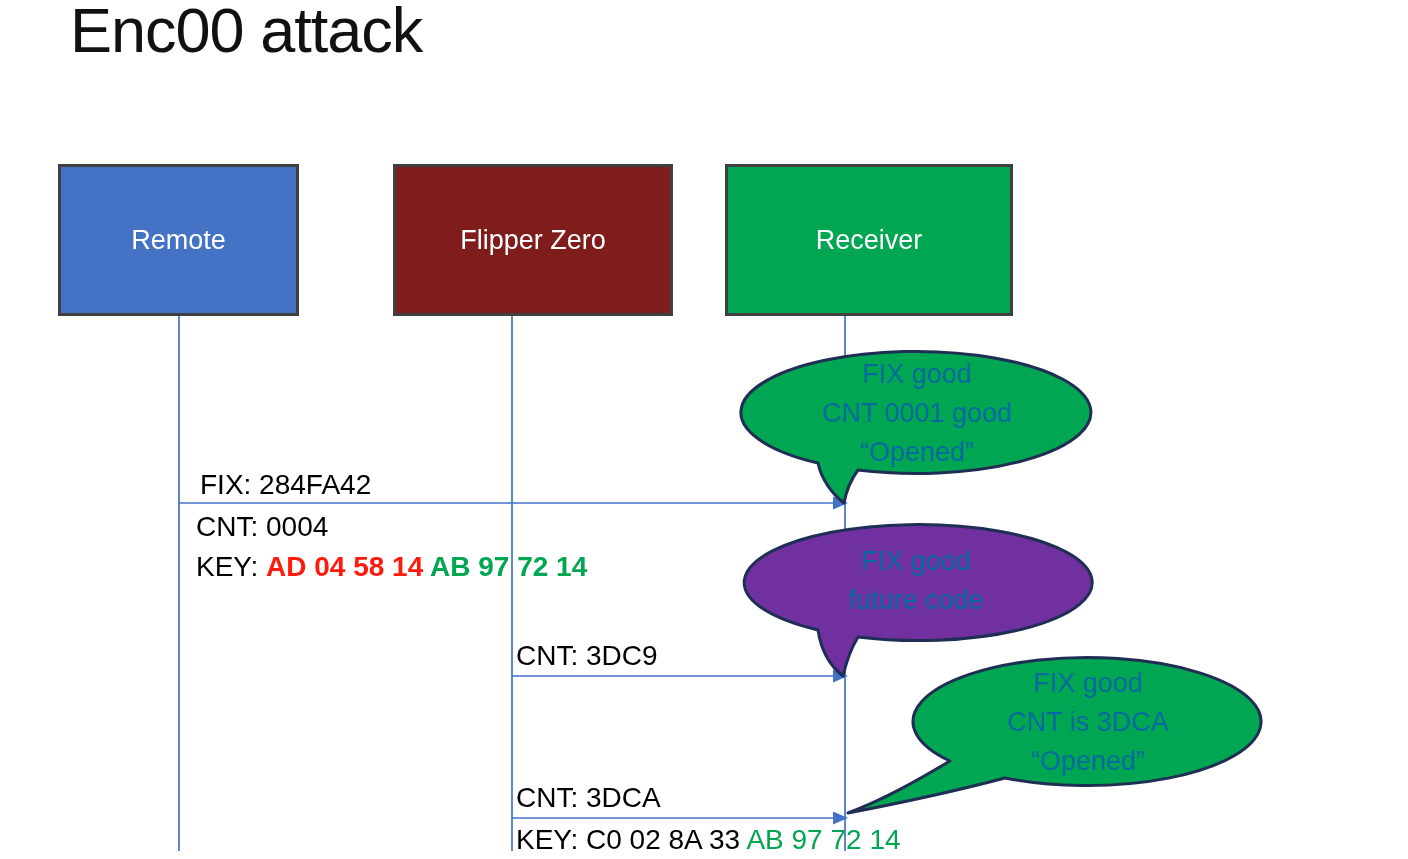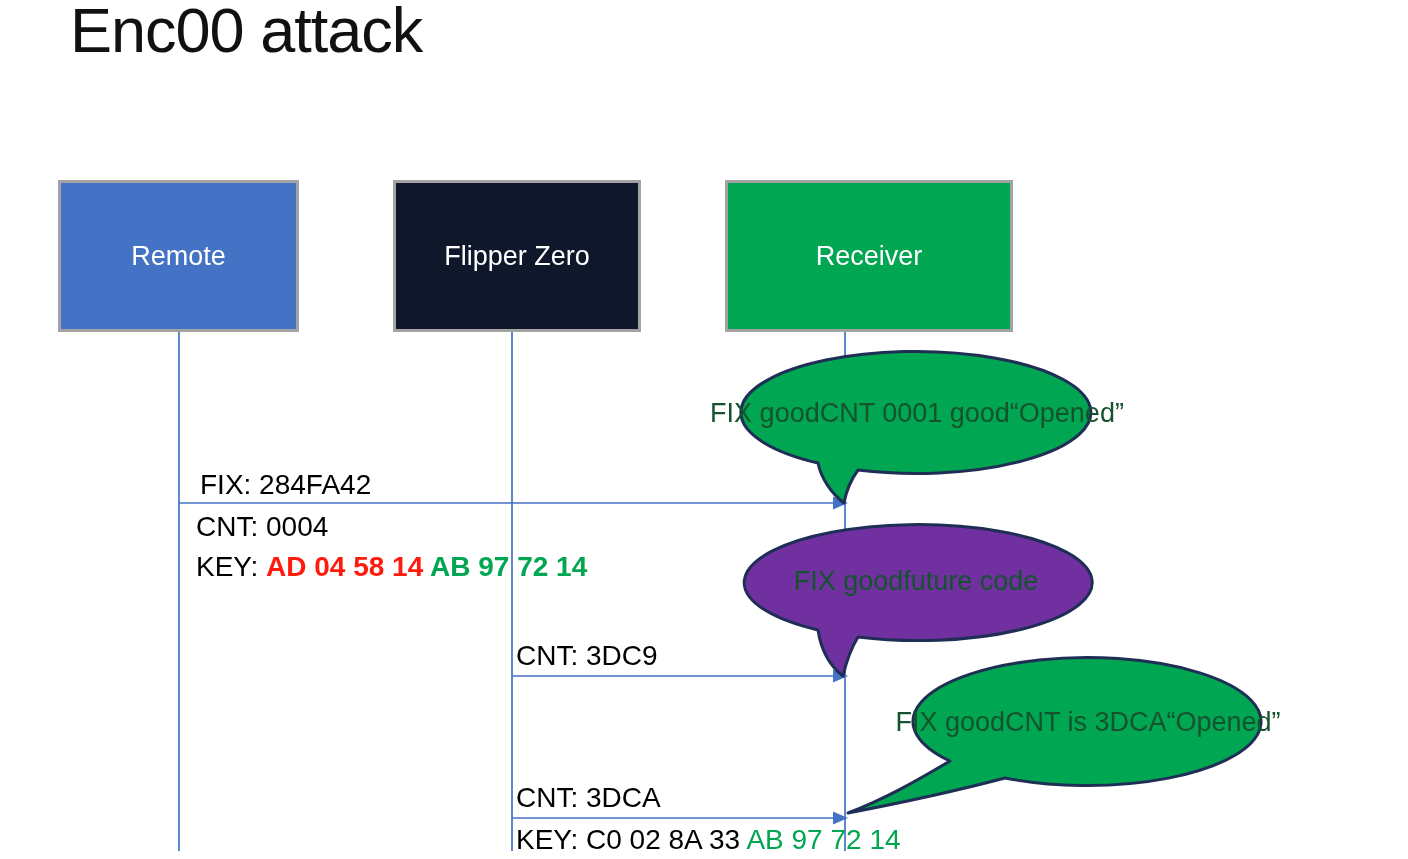--- a/index.html
+++ b/index.html
@@ -21,23 +21,23 @@
     left: 70px;
     top: -6px;
     font-size: 63px;
     font-weight: 300;
     color: #111111;
     letter-spacing: -1px;
     white-space: nowrap;
   }
   .actor-box {
     position: absolute;
-    top: 180px;
+    top: 164px;
     height: 152px;
-    border: 3px solid #a3a3a3;
+    border: 3px solid #404040;
     box-sizing: border-box;
     display: flex;
     align-items: center;
     justify-content: center;
   }
   .actor-label {
     color: #ffffff;
     font-size: 27px;
     white-space: nowrap;
   }
@@ -47,24 +47,23 @@
     color: #000000;
     white-space: nowrap;
     line-height: 32px;
   }
   .key-red   { color: #FF1A0E; font-weight: bold; }
   .key-green { color: #00A651; font-weight: bold; }
   .key-green-reg { color: #00A651; }
   .bubble-text {
     position: absolute;
     display: flex;
-    flex-direction: row;
-    align-items: center;
+    flex-direction: column;
     justify-content: center;
-    color: #14532d;
+    color: #0369a1;
     font-size: 27px;
     line-height: 39px;
     text-align: center;
     white-space: nowrap;
   }
 </style>
 </head>
 <body>
 
 <div id="slide">
@@ -89,21 +88,21 @@
     <path d="M 844 503 C 831 493, 821 478, 818 463 A 175 61 0 1 1 858 470 C 850 481, 846 492, 844 503 Z" stroke="#1F2E55" stroke-width="3" stroke-linejoin="round" fill="#00A651"></path>
 
     <path d="M 843 676 C 830 666, 821 650, 818 630 A 174 58 0 1 1 858 637 C 850 650, 846 663, 843 676 Z" stroke="#1F2E55" stroke-width="3" stroke-linejoin="round" fill="#7030A0"></path>
 
     <path d="M 848 813 C 885 799, 918 780, 950 761 A 174 64 0 1 1 1005 778 C 952 792, 895 804, 848 813 Z" stroke="#1F2E55" stroke-width="3" stroke-linejoin="round" fill="#00A651"></path>
   </svg>
 
   <div class="actor-box" style="left: 58px; width: 241px; background: rgb(68, 114, 196);">
     <span class="actor-label">Remote</span>
   </div>
-  <div class="actor-box" style="left: 393px; width: 248px; background: #0f172a;">
+  <div class="actor-box" style="left: 393px; width: 280px; background: #7f1d1d;">
     <span class="actor-label">Flipper Zero</span>
   </div>
   <div class="actor-box" style="left: 725px; width: 288px; background: rgb(0, 166, 81);">
     <span class="actor-label">Receiver</span>
   </div>
 
   <div class="msg-line" style="left:200px; top:469px;">
     <span>FIX: 284FA42</span>
   </div>
   <div class="msg-line" style="left:196px; top:511px;">

